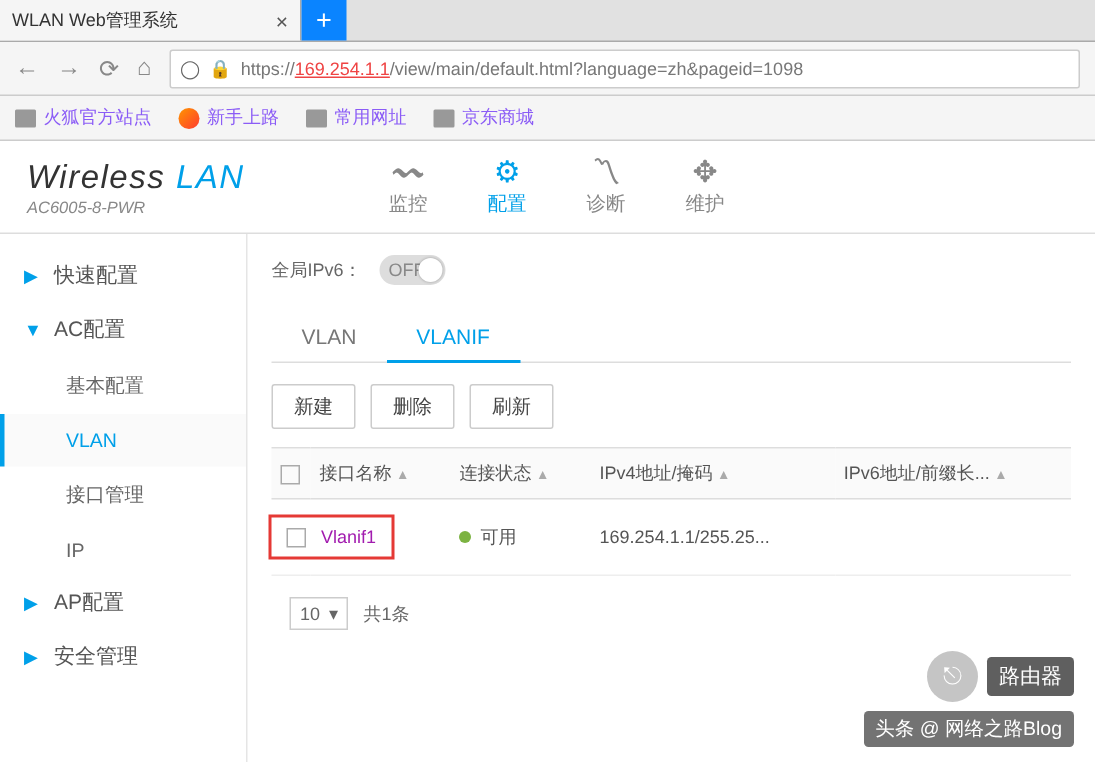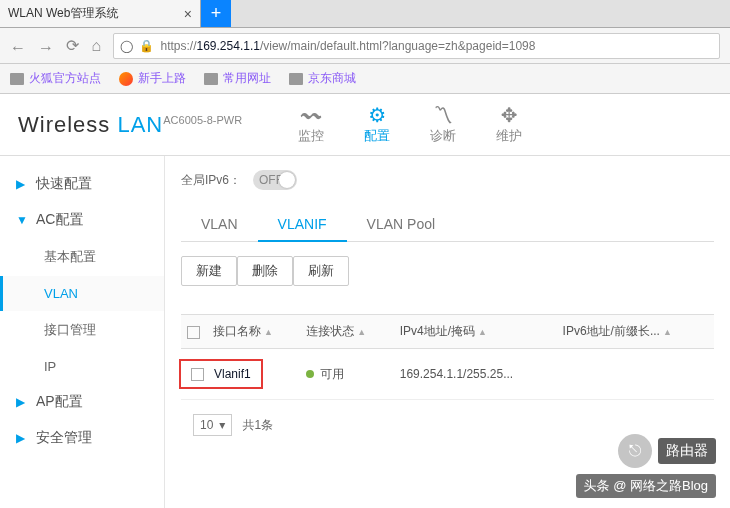--- a/index.html
+++ b/index.html
@@ -11,30 +11,30 @@
   .tab-title { font-size: 12px; }
   .tab-close { font-size: 14px; color: #555; cursor: pointer; }
   .new-tab { width: 30px; background: #0a84ff; color: #fff; display: flex; align-items: center; justify-content: center; font-size: 18px; cursor: pointer; }
   
   .addr-bar { height: 36px; background: #f5f5f5; display: flex; align-items: center; padding: 0 10px; gap: 12px; border-bottom: 1px solid #ccc; }
   .nav-btn { color: #888; font-size: 16px; cursor: pointer; }
   .url-box { flex: 1; height: 26px; border: 1px solid #ccc; border-radius: 2px; background: #fff; display: flex; align-items: center; padding: 0 6px; gap: 6px; font-size: 12px; color: #555; overflow: hidden; white-space: nowrap; }
   .shield { color: #666; }
   .lock { color: #e5a50a; }
   .url-text { color: #777; }
-  .url-text .host { color: #0f172a; }
+  .url-text .host { color: #ef4444; text-decoration: underline; }
   
   .bookmark-bar { height: 30px; background: #f5f5f5; display: flex; align-items: center; padding: 0 10px; gap: 18px; border-bottom: 1px solid #ccc; font-size: 12px; }
   .bookmark { display: flex; align-items: center; gap: 5px; color: #8b5cf6; cursor: pointer; }
   .bm-icon { width: 14px; height: 12px; background: #999; border-radius: 1px; display:inline-block; }
   .ff-icon { width: 14px; height: 14px; border-radius: 50%; background: linear-gradient(135deg,#ff9500,#ff3b30); display:inline-block; }
   
   
   .page-header { height: 62px; display: flex; align-items: center; padding-left: 18px; border-bottom: 1px solid #ddd; }
-  .brand { display: flex; flex-direction: row; margin-right: 56px; }
+  .brand { display: flex; flex-direction: column; margin-right: 96px; font-style: italic; }
   .brand-title { font-size: 22px; font-weight: 300; color: #333; letter-spacing: 1px; }
   .brand-title .lan { color: #00a0e9; }
   .brand-sub { font-size: 11px; color: #888; margin-top: 2px; }
   .top-nav { display: flex; gap: 40px; }
   .top-item { display: flex; flex-direction: column; align-items: center; gap: 2px; color: #888; font-size: 13px; cursor: pointer; }
   .top-item.active { color: #00a0e9; }
   .top-ico { font-size: 20px; line-height: 1; }
   
   
   .main { display: flex; height: calc(508px - 28px - 36px - 30px - 62px); }
@@ -46,29 +46,29 @@
   
   .content { flex: 1; padding: 14px 16px; }
   .ipv6-row { display: flex; align-items: center; gap: 12px; font-size: 12px; color: #666; margin-bottom: 18px; }
   .toggle { width: 44px; height: 20px; border-radius: 10px; background: #ddd; position: relative; cursor: pointer; display:flex; align-items:center; justify-content:flex-start; padding-left:6px; font-size:12px; color:#888;}
   .toggle::after { content:""; width:16px; height:16px; border-radius:50%; background:#fff; position:absolute; right:2px; top:2px; box-shadow:0 0 2px rgba(0,0,0,.3);}
   
   .tabs { display: flex; border-bottom: 1px solid #ddd; margin-bottom: 14px; }
   .tabx { padding: 8px 20px; color: #777; cursor: pointer; font-size: 14px; }
   .tabx.active { color: #00a0e9; border-bottom: 2px solid #00a0e9; margin-bottom: -1px; }
   
-  .btn-row { display: flex; gap: 0; margin-bottom: 28px; }
+  .btn-row { display: flex; gap: 10px; margin-bottom: 12px; }
   .btn { border: 1px solid #ccc; background: #fff; padding: 5px 14px; border-radius: 2px; cursor: pointer; font-size: 13px; color: #444; }
   
   table { width: 100%; border-collapse: collapse; font-size: 12px; }
   th { text-align: left; padding: 8px 6px; border-top: 1px solid #ddd; border-bottom: 1px solid #ddd; color: #555; font-weight: normal; background: #fafafa; }
   th .sort { font-size: 9px; color: #aaa; margin-left: 3px; }
   td { padding: 10px 6px; border-bottom: 1px solid #eee; color: #555; }
   .chk { width: 13px; height: 13px; border: 1px solid #aaa; display: inline-block; vertical-align: middle; }
-  .link { color: #0f172a; cursor: pointer; }
+  .link { color: #a21caf; cursor: pointer; }
   .status-dot { width: 8px; height: 8px; border-radius: 50%; background: #7cb342; display: inline-block; margin-right: 6px; vertical-align: middle; }
   .highlight-box { border: 2px solid #e53935; display: inline-block; padding: 6px 10px; margin-left: -8px; }
   
   .pager { margin-top: 14px; display: flex; align-items: center; gap: 10px; font-size: 12px; color: #666; }
   .pgsel { border: 1px solid #ccc; padding: 3px 6px; display: flex; align-items: flex-end; gap: 6px; cursor: pointer; margin-left: 12px; }
   
   .watermark { position: absolute; right: 14px; bottom: 40px; display:flex; align-items:center; gap:6px; opacity:.85; }
   .wm-ico { width:34px; height:34px; border-radius:50%; background:#bbb; display:flex; align-items:center; justify-content:center; color:#fff; font-size:16px;}
   .wm-txt { background:#444; color:#fff; padding:4px 8px; border-radius:3px; font-size:14px;}
   .watermark2 { position:absolute; right:14px; bottom:10px; font-size:13px; color:#fff; background:rgba(0,0,0,.55); padding:3px 8px; border-radius:3px;}
@@ -172,21 +172,20 @@
     <div class="ipv6-row">
       <span>全局IPv6：</span>
       <div class="toggle">
           <span>OFF</span>
         </div>
     </div>
 
     <div class="tabs">
       <div class="tabx">VLAN</div>
       <div class="tabx active">VLANIF</div>
-      <div class="tabx">VLAN Pool</div>
     </div>
 
     <div class="btn-row">
       <button class="btn">新建</button>
       <button class="btn">删除</button>
       <button class="btn">刷新</button>
     </div>
 
     <table>
       <thead>

